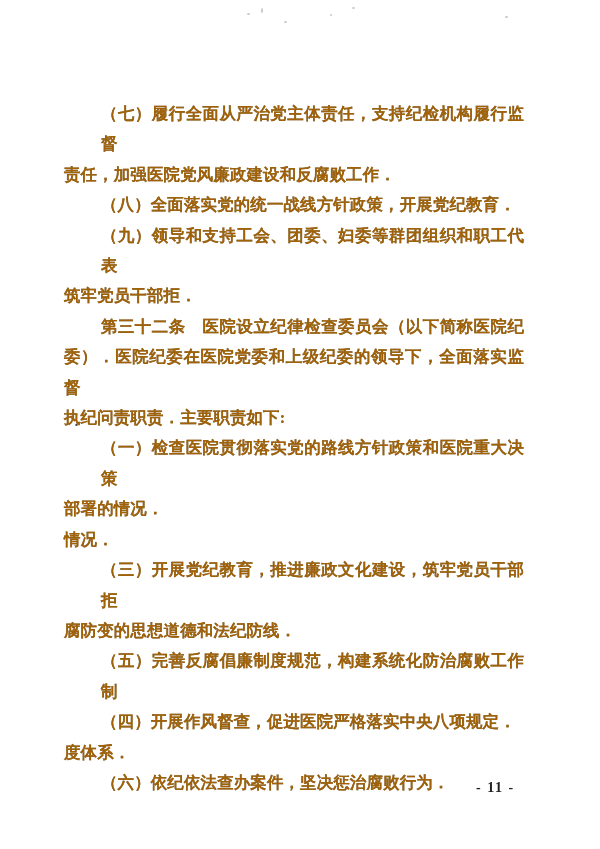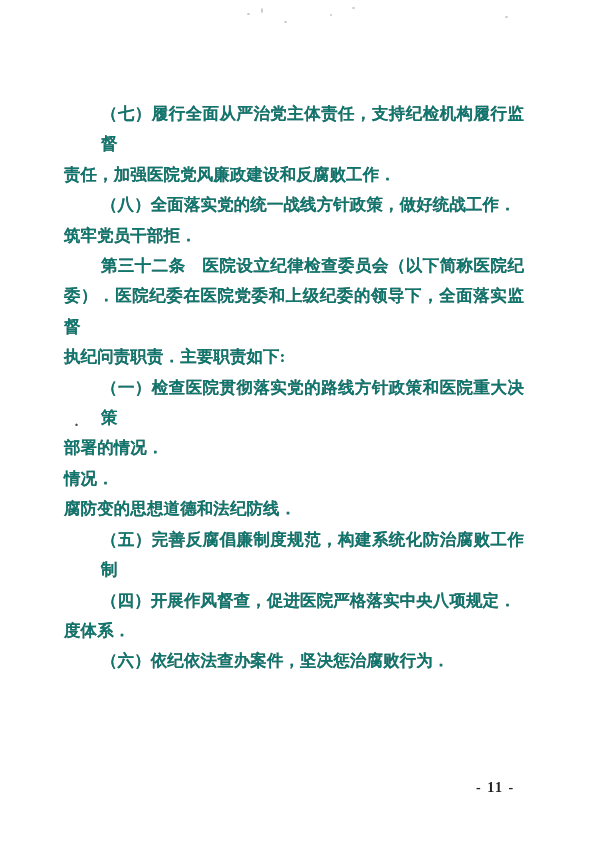--- a/index.html
+++ b/index.html
@@ -24,21 +24,21 @@
   }
   .line {
     width: 460px;
     box-sizing: border-box;
     font-size: 16.4px;
     line-height: 30.4px;
     font-weight: 600;
     letter-spacing: 0.2px;
     text-align: justify;
     white-space: nowrap;
-    color: #0f766e;
+    color: #a16207;
     
     text-shadow: 0 0 0.4px rgba(30,30,30,0.55);
   }
   .line.indent {
     padding-left: 37px;
   }
   .line.full {
     white-space: normal;
     text-align-last: justify;
   }
@@ -88,28 +88,30 @@
   <div class="speck s3"></div>
   <div class="speck s4"></div>
   <div class="speck s5"></div>
   <div class="speck s6"></div>
 
   <span class="stray">·</span>
 
   <div class="content">
       <div class="line indent full"><span>（七）履行全面从严治党主体责任，支持纪检机构履行监督</span></div>
       <div class="line"><span>责任，加强医院党风廉政建设和反腐败工作．</span></div>
-      <div class="line indent"><span>（八）全面落实党的统一战线方针政策，做好统战工作．</span></div>
+      <div class="line indent"><span>（八）全面落实党的统一战线方针政策，开展党纪教育．</span></div>
+      <div class="line indent full"><span>（九）领导和支持工会、团委、妇委等群团组织和职工代表</span></div>
       <div class="line"><span>筑牢党员干部拒．</span></div>
       <div class="line indent full"><span class="bold">第三十二条</span><span>　医院设立纪律检查委员会（以下简称医院纪</span></div>
       <div class="line full"><span>委）．医院纪委在医院党委和上级纪委的领导下，全面落实监督</span></div>
       <div class="line"><span>执纪问责职责．主要职责如下:</span></div>
       <div class="line indent full"><span>（一）检查医院贯彻落实党的路线方针政策和医院重大决策</span></div>
       <div class="line"><span>部署的情况．</span></div>
       <div class="line"><span>情况．</span></div>
+      <div class="line indent full"><span>（三）开展党纪教育，推进廉政文化建设，筑牢党员干部拒</span></div>
       <div class="line"><span>腐防变的思想道德和法纪防线．</span></div>
       <div class="line indent full"><span>（五）完善反腐倡廉制度规范，构建系统化防治腐败工作制</span></div>
       <div class="line indent"><span>（四）开展作风督查，促进医院严格落实中央八项规定．</span></div>
       <div class="line"><span>度体系．</span></div>
       <div class="line indent"><span>（六）依纪依法查办案件，坚决惩治腐败行为．</span></div>
     </div>
 
   <div class="pagenum">- 11 -</div>
 
 </div>

